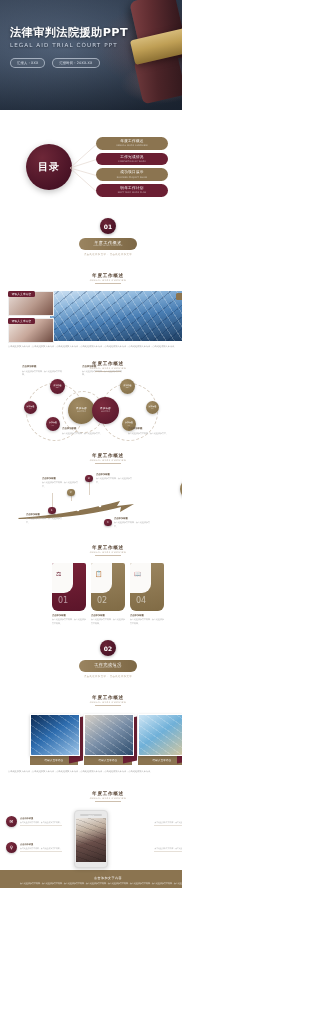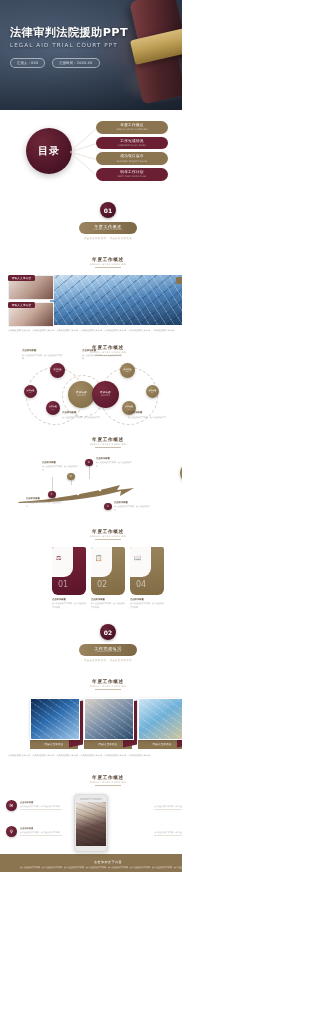--- a/index.html
+++ b/index.html
@@ -45,21 +45,21 @@
   .cover-title{font-size:11.2px;font-weight:bold;color:#fff;letter-spacing:.4px;
     text-shadow:0 1px 3px rgba(0,0,0,.55);line-height:1.1;white-space:nowrap;}
   .cover-sub{font-size:5.6px;color:#cfd8e6;letter-spacing:1.1px;margin-top:2.5px;
     text-shadow:0 1px 2px rgba(0,0,0,.5);white-space:nowrap;}
   .cover-pills{position:absolute;left:10px;top:58px;display:flex;gap:7px;z-index:4;}
   .cover-pill{border:.6px solid rgba(220,228,240,.6);border-radius:6px;
     padding:2px 6px;font-size:3.3px;color:#dde4ef;letter-spacing:.2px;
     background:rgba(255,255,255,.06);white-space:nowrap;}
 
   
-  .toc{height:78px;padding-top:4px;}
+  .toc{height:78px;padding-top:20px;}
   .toc-wrap{position:relative;height:72px;}
   .toc-circle{position:absolute;left:26px;top:14px;width:46px;height:46px;border-radius:50%;
     background:radial-gradient(circle at 35% 30%,#6e2738,#4a1326 70%,#3a0f1e);
     display:flex;align-items:center;justify-content:center;
     box-shadow:0 2px 6px rgba(0,0,0,.25);}
   .toc-circle span{color:#fff;font-size:10px;font-weight:bold;letter-spacing:1px;}
   .toc-items{position:absolute;left:96px;top:7px;display:flex;flex-direction:column;gap:3.2px;}
   .toc-pill{width:72px;height:12.5px;border-radius:6.5px;display:flex;flex-direction:column;
     align-items:center;justify-content:center;}
   .toc-pill .t{font-size:3.6px;color:#fff;letter-spacing:.3px;line-height:1;}

